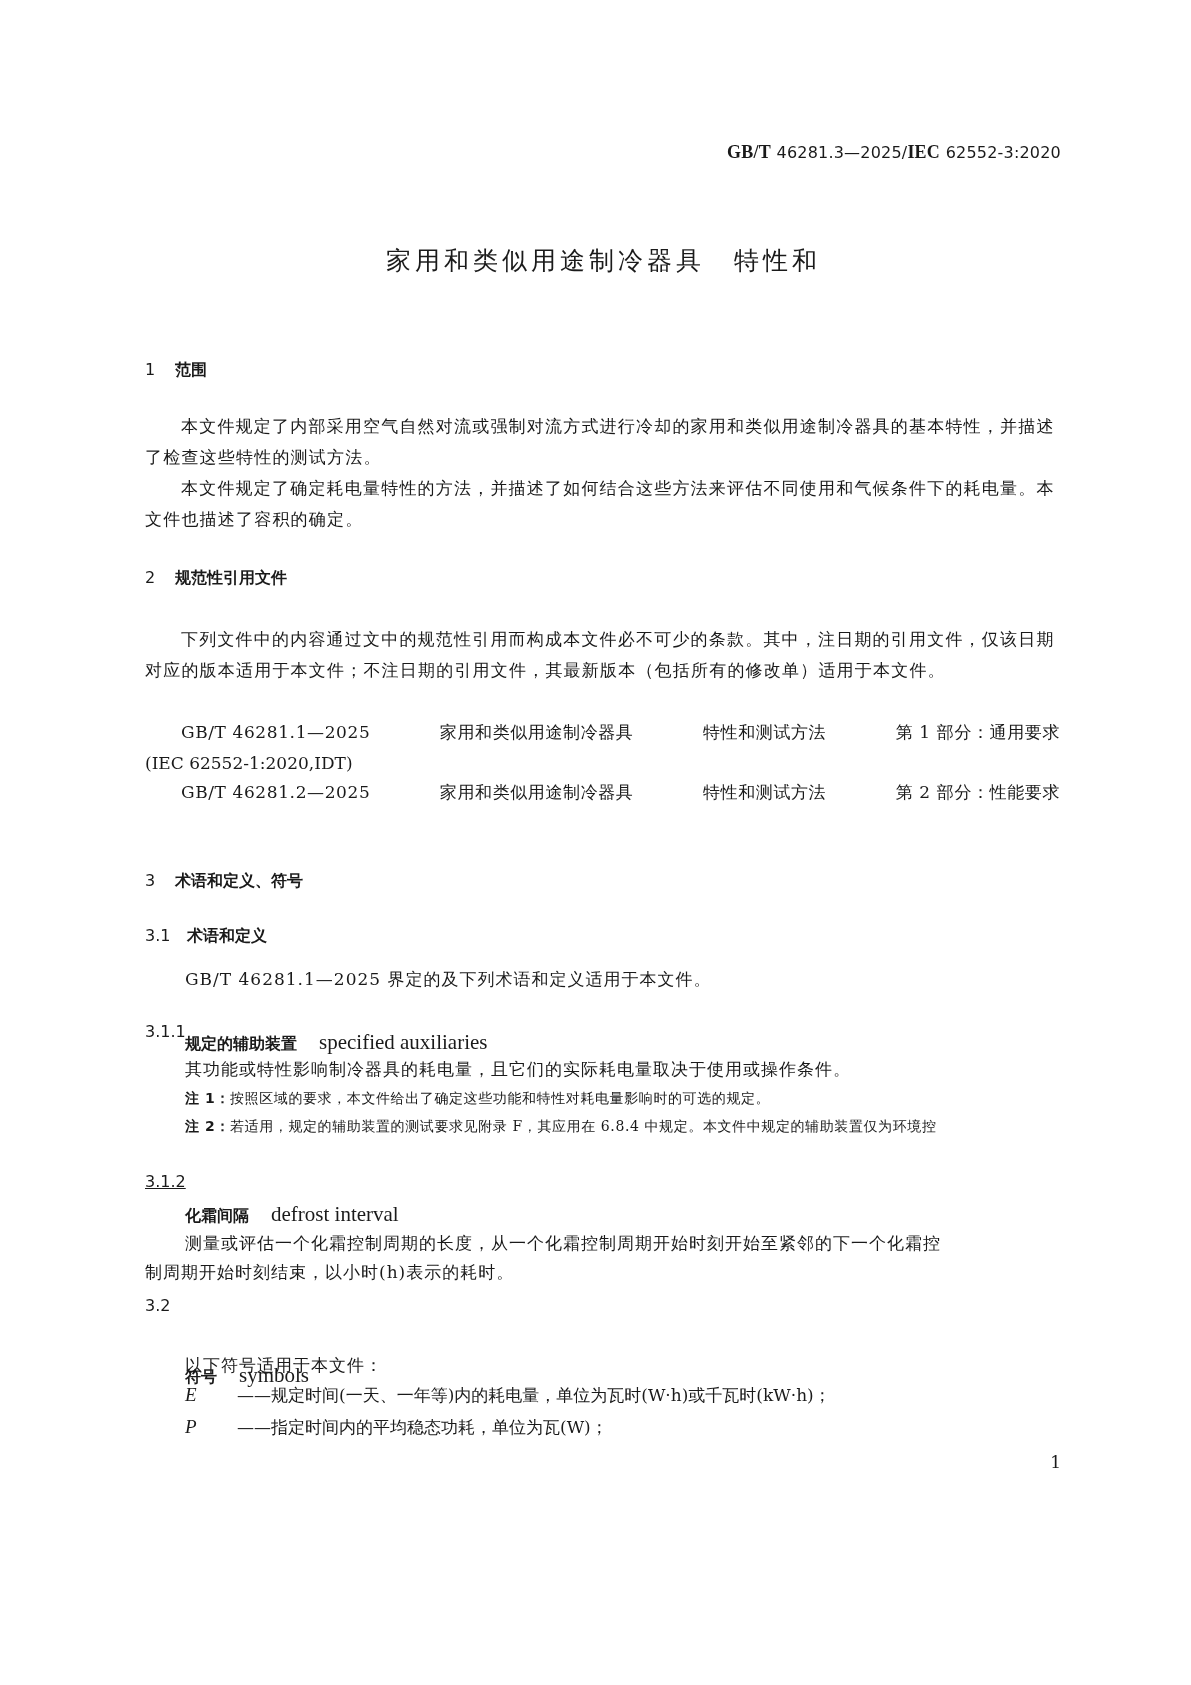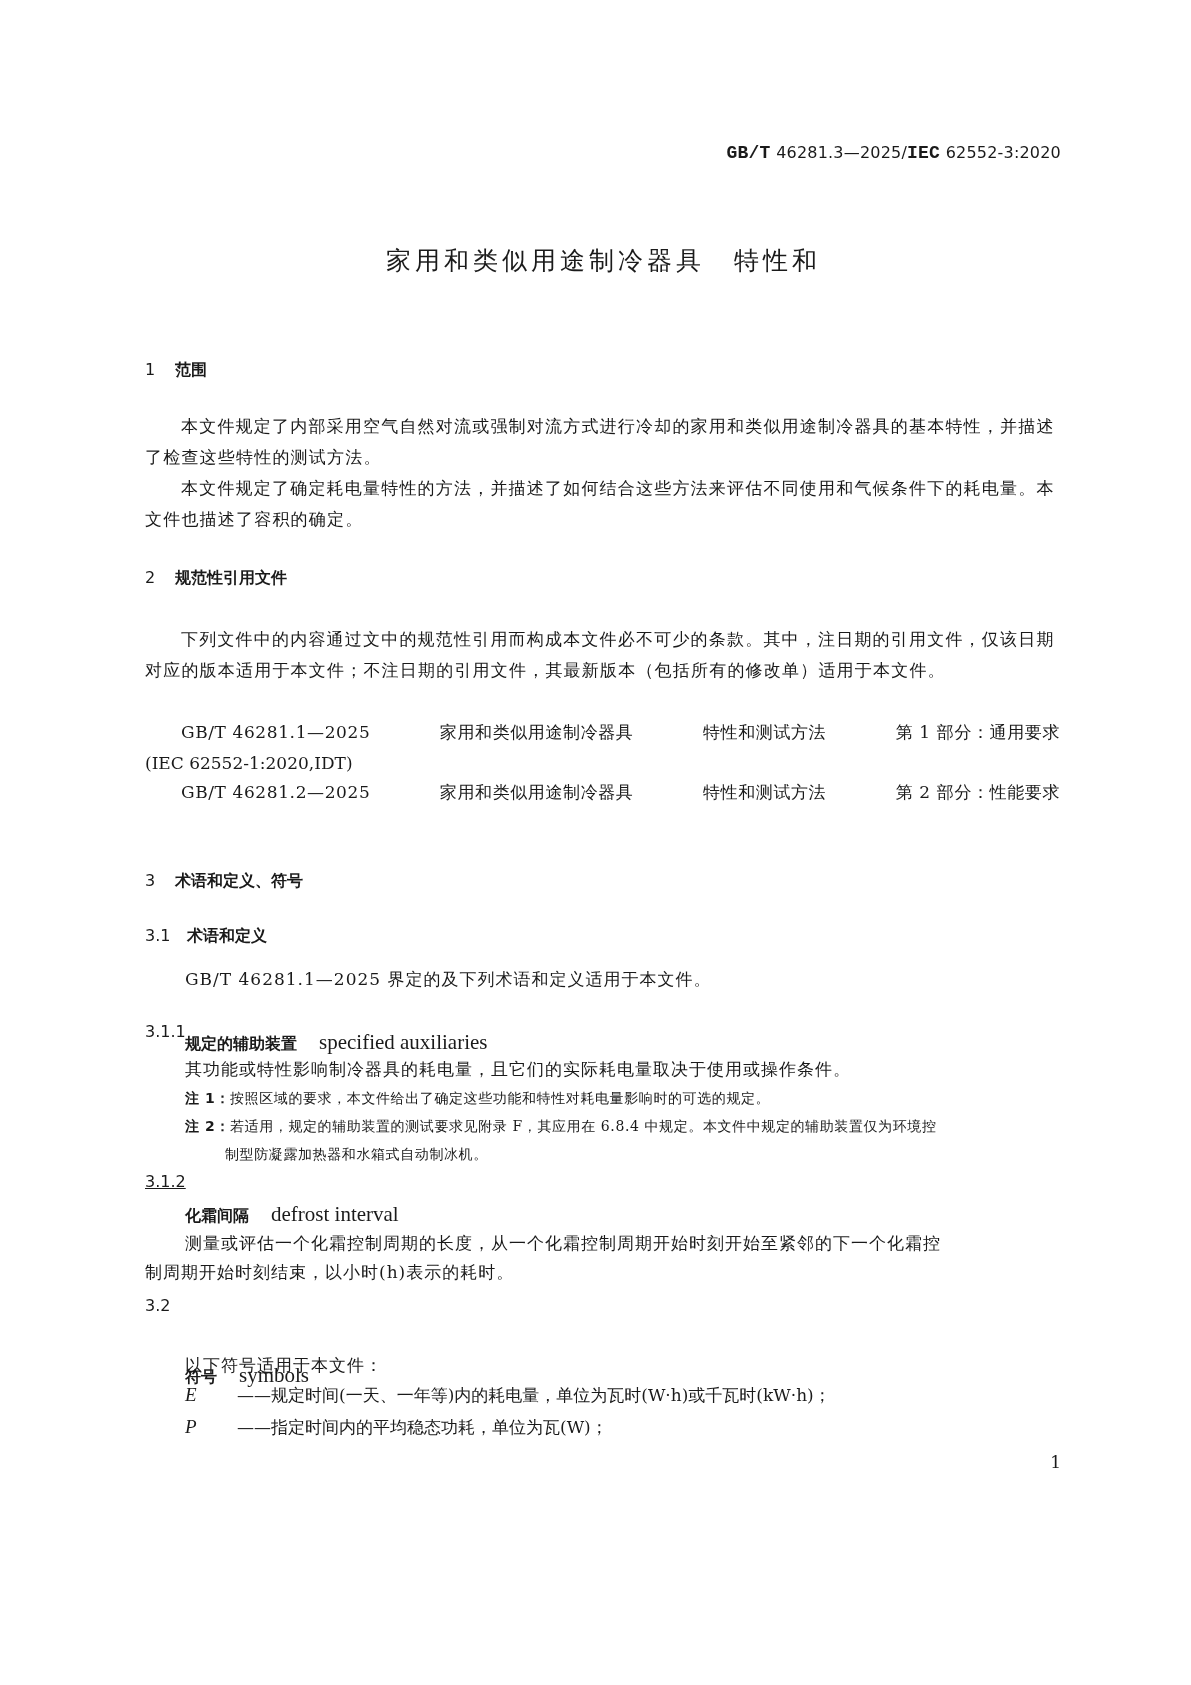--- a/index.html
+++ b/index.html
@@ -1,21 +1,21 @@
 <!DOCTYPE html>
 <html><head>
 <meta charset="utf-8">
 <style>
   html, body { margin: 0; padding: 0; background: #ffffff; }
   body { width: 1191px; height: 1685px; position: relative; overflow: hidden;
          font-family: "DejaVu Serif", "Liberation Serif", serif; color: #1a1a1a; }
   .page { position: absolute; inset: 0; }
   .abs { position: absolute; white-space: nowrap; }
   .hdr { right: 130px; top: 142px; font-size: 17px; letter-spacing: 0.2px; }
-  .hdr .b { font-family: Liberation Mono, monospace; font-weight: bold; font-size: 18px; }
+  .hdr .b { font-family: Liberation Serif, serif; font-weight: bold; font-size: 18px; }
   .hdr .n { font-family: "DejaVu Sans", sans-serif; font-size: 16px; }
   .title { left: 0; width: 1191px; text-align: center; font-family: "DejaVu Sans", sans-serif;
            font-size: 25px; letter-spacing: 4px; padding-left: 8px; }
   .t1 { top: 244px; }
   .t2 { top: 288px; }
   .h { font-family: "DejaVu Sans", sans-serif; font-size: 16px; font-weight: bold; left: 145px; }
   .h .num { display: inline-block; width: 30px; font-weight: normal; }
   .h .num2 { display: inline-block; width: 42px; font-weight: normal; }
   .p { font-size: 17px; left: 145px; width: 915px; white-space: normal; line-height: 31px;
        letter-spacing: 1.2px; }
@@ -87,21 +87,20 @@
   <div class="abs term" style="top:1030px;">
     <span>规定的辅助装置</span><span class="en">specified auxiliaries</span>
   </div>
   <div class="abs def" style="top:1058px;">其功能或特性影响制冷器具的耗电量，且它们的实际耗电量取决于使用或操作条件。</div>
 
   <div class="abs note" style="top:1084px;">
     <span class="lab">注 1：</span><span>按照区域的要求，本文件给出了确定这些功能和特性对耗电量影响时的可选的规定。</span>
   </div>
   <div class="abs note" style="top:1112px;">
     <span class="lab">注 2：</span><span>若适用，规定的辅助装置的测试要求见附录 F，其应用在 6.8.4 中规定。本文件中规定的辅助装置仅为环境控</span>
-    <span class="cont">制型防凝露加热器和水箱式自动制冰机。</span>
   </div>
 
   <div class="abs sub" style="top:1172px;text-decoration:underline;">3.1.2</div>
   <div class="abs term" style="top:1202px;">
     <span>化霜间隔</span><span class="en">defrost interval</span>
   </div>
   <div class="abs def" style="top:1232px;">测量或评估一个化霜控制周期的长度，从一个化霜控制周期开始时刻开始至紧邻的下一个化霜控</div>
   <div class="abs p" style="top:1257px;letter-spacing:1px;">制周期开始时刻结束，以小时(h)表示的耗时。</div>
 
   <div class="abs sub" style="top:1296px;">3.2</div>

